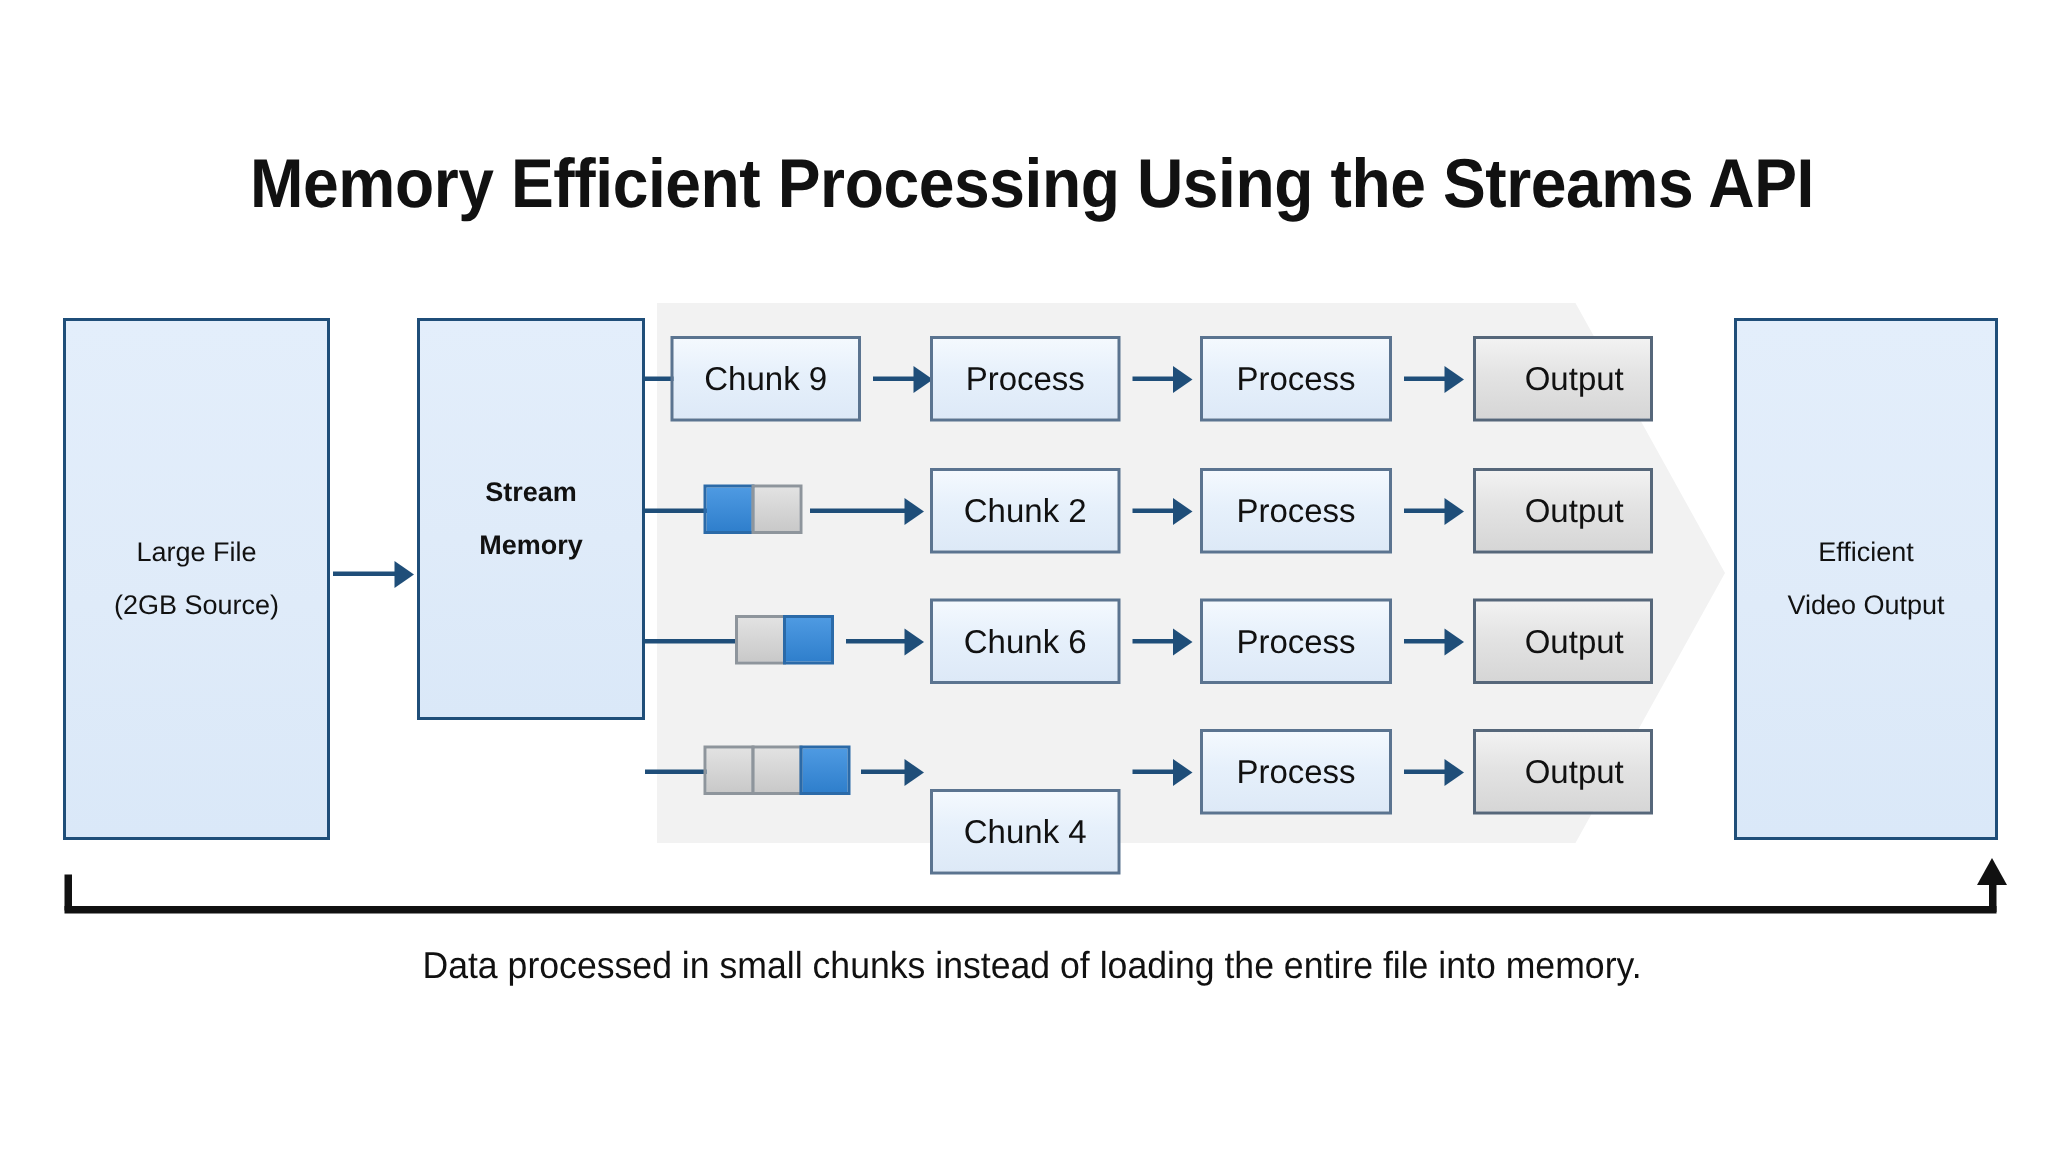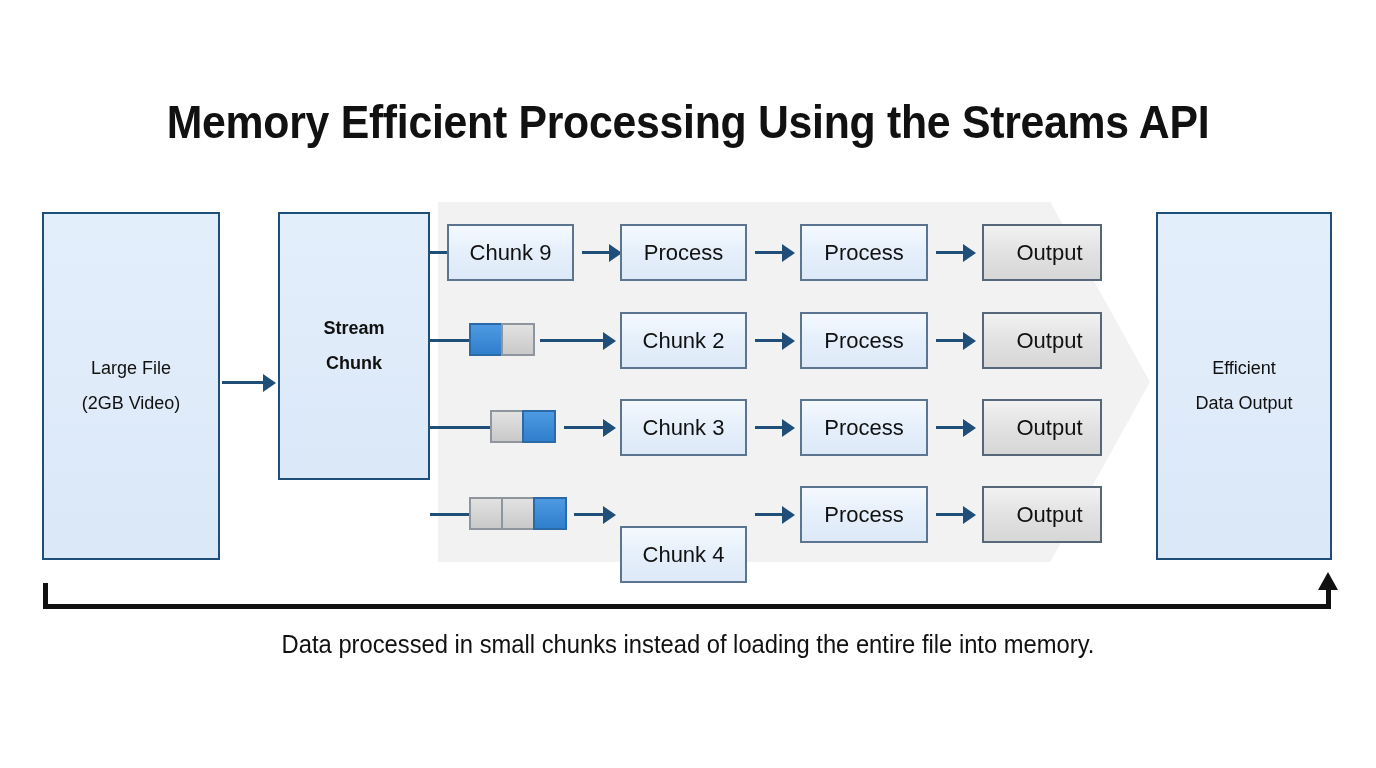--- a/index.html
+++ b/index.html
@@ -93,30 +93,30 @@
 
 <div id="stage">
 
   <div class="title">Memory Efficient Processing Using the Streams API</div>
 
   <div class="band"></div>
 
   <div class="bigbox" style="left:42px;top:212px;width:178px;height:348px;">
     <div>
       <span class="ln">Large File</span>
-      <span class="ln">(2GB Video)</span>
+      <span class="ln">(2GB Source)</span>
     </div>
   </div>
 
   <div class="arrow" style="left:222px;top:381px;width:42px;"></div>
 
   <div class="bigbox" style="left:278px;top:212px;width:152px;height:268px;font-weight:bold;">
     <div>
       <span class="ln">Stream</span>
-      <span class="ln">Chunk</span>
+      <span class="ln">Memory</span>
     </div>
   </div>
 
   <div class="stem" style="left:430px;top:251px;width:20px;"></div>
   <div class="stem" style="left:430px;top:339px;width:42px;"></div>
   <div class="stem" style="left:430px;top:426px;width:64px;"></div>
   <div class="stem" style="left:430px;top:513px;width:42px;"></div>
 
   <div class="node blue" style="left:447px;top:224px;width:127px;height:57px;">
     <span>Chunk 9</span>
@@ -150,21 +150,21 @@
   <div class="node gray" style="left:982px;top:312px;width:120px;height:57px;">
     <span>Output</span>
   </div>
 
   <div class="cells" style="left:490px;top:410px;">
     <div class="cell g"></div>
     <div class="cell b"></div>
   </div>
   <div class="arrow" style="left:564px;top:426px;width:40px;"></div>
   <div class="node blue" style="left:620px;top:399px;width:127px;height:57px;">
-    <span>Chunk 3</span>
+    <span>Chunk 6</span>
   </div>
   <div class="arrow" style="left:755px;top:426px;width:28px;"></div>
   <div class="node blue" style="left:800px;top:399px;width:128px;height:57px;">
     <span>Process</span>
   </div>
   <div class="arrow" style="left:936px;top:426px;width:28px;"></div>
   <div class="node gray" style="left:982px;top:399px;width:120px;height:57px;">
     <span>Output</span>
   </div>
 
@@ -182,21 +182,21 @@
     <span>Process</span>
   </div>
   <div class="arrow" style="left:936px;top:513px;width:28px;"></div>
   <div class="node gray" style="left:982px;top:486px;width:120px;height:57px;">
     <span>Output</span>
   </div>
 
   <div class="bigbox" style="left:1156px;top:212px;width:176px;height:348px;">
     <div>
       <span class="ln">Efficient</span>
-      <span class="ln">Data Output</span>
+      <span class="ln">Video Output</span>
     </div>
   </div>
 
   <div class="bracket-l"></div>
   <div class="bracket-h"></div>
   <div class="bracket-r"></div>
   <div class="bracket-tip"></div>
 
   <div class="caption">Data processed in small chunks instead of loading the entire file into memory.</div>
 

